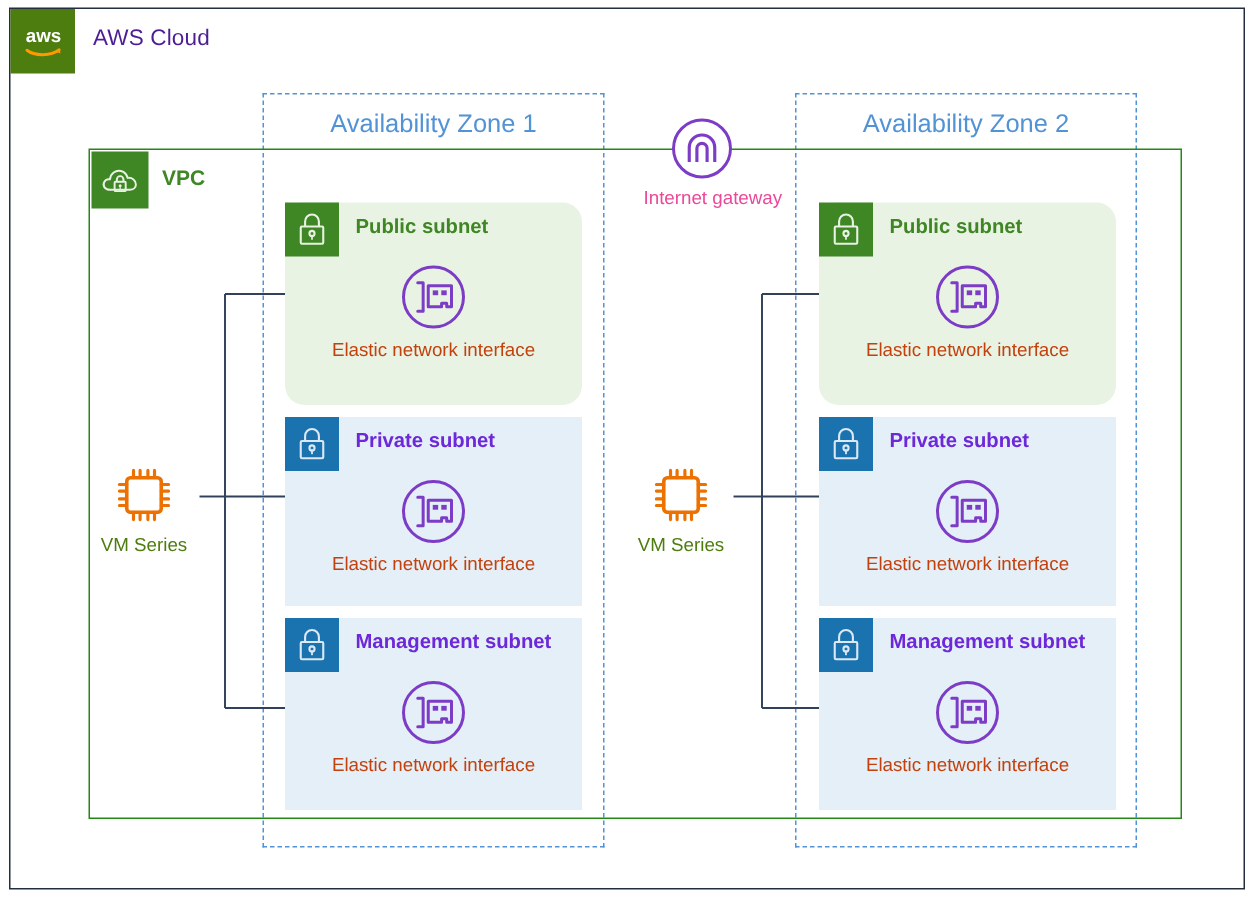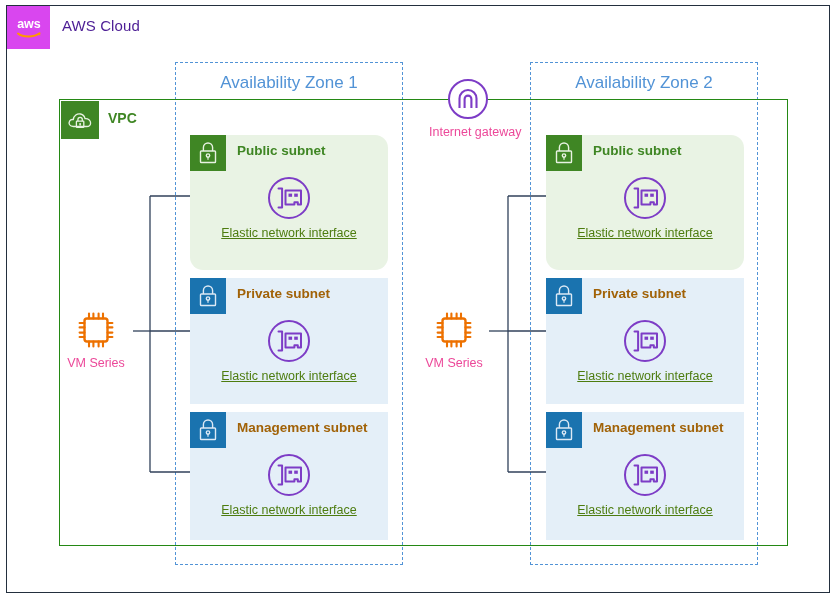--- a/index.html
+++ b/index.html
@@ -29,21 +29,21 @@
     box-sizing: border-box;
   }
 
   
   .aws-badge {
     position: absolute;
     left: 7px;
     top: 6px;
     width: 43px;
     height: 43px;
-    background: #d946ef;
+    background: #4d7c0f;
     display: flex;
     align-items: center;
     justify-content: center;
   }
   .aws-badge svg { display: block; }
 
   .cloud-title {
     position: absolute;
     left: 62px;
     top: 17px;
@@ -136,54 +136,53 @@
 
   .subnet-title {
     position: absolute;
     left: 47px;
     top: 8px;
     font-size: 13.5px;
     font-weight: 600;
     white-space: nowrap;
   }
   .title-green { color: #3f8624; }
-  .title-blue  { color: #a16207; }
+  .title-blue  { color: #6d28d9; }
 
   .eni-icon {
     position: absolute;
     left: 50%;
     transform: translateX(-50%);
     top: 40px;
     width: 46px;
     height: 46px;
   }
   .eni-label {
     position: absolute;
     left: 0;
     width: 198px;
     top: 90px;
     text-align: center;
     font-size: 12.5px;
     line-height: 16px;
-    color: #4d7c0f;
-    text-decoration: underline;
+    color: #c2410c;
   }
 
   
   .vm {
     position: absolute;
     width: 78px;
     text-align: center;
   }
   .vm-1 { left: 57px; top: 308px; }
   .vm-2 { left: 415px; top: 308px; }
   .vm-icon { width: 44px; height: 44px; margin: 0 auto; display:block; }
   .vm-label {
     font-size: 12.5px;
-    color: #ec4899;
+    color: #4d7c0f;
     margin-top: 4px;
   }
 
   
   .igw {
     position: absolute;
     left: 429px;
     top: 78px;
     width: 78px;
     text-align: center;

